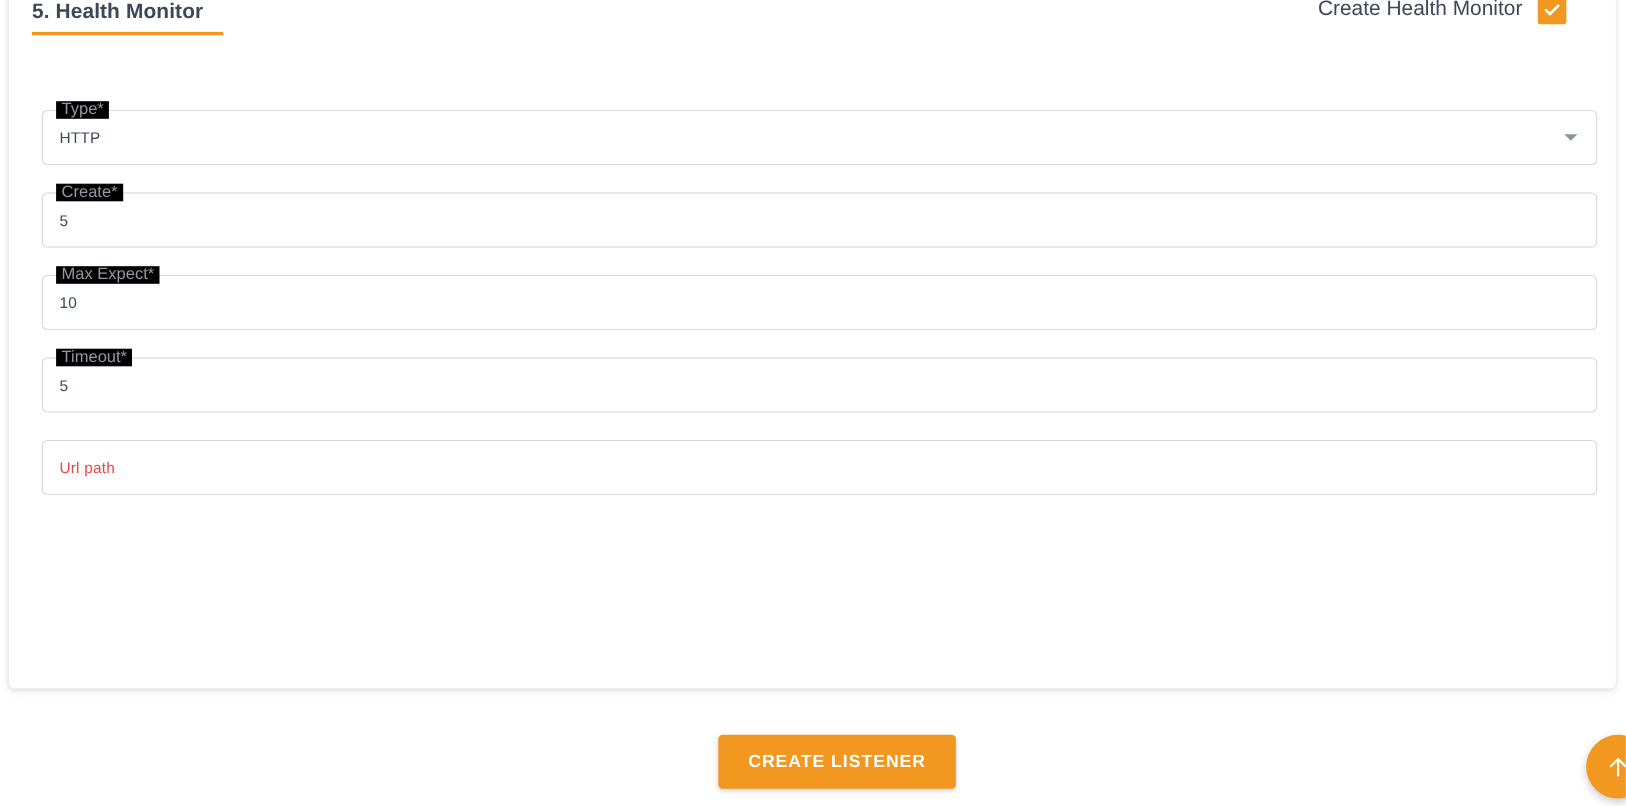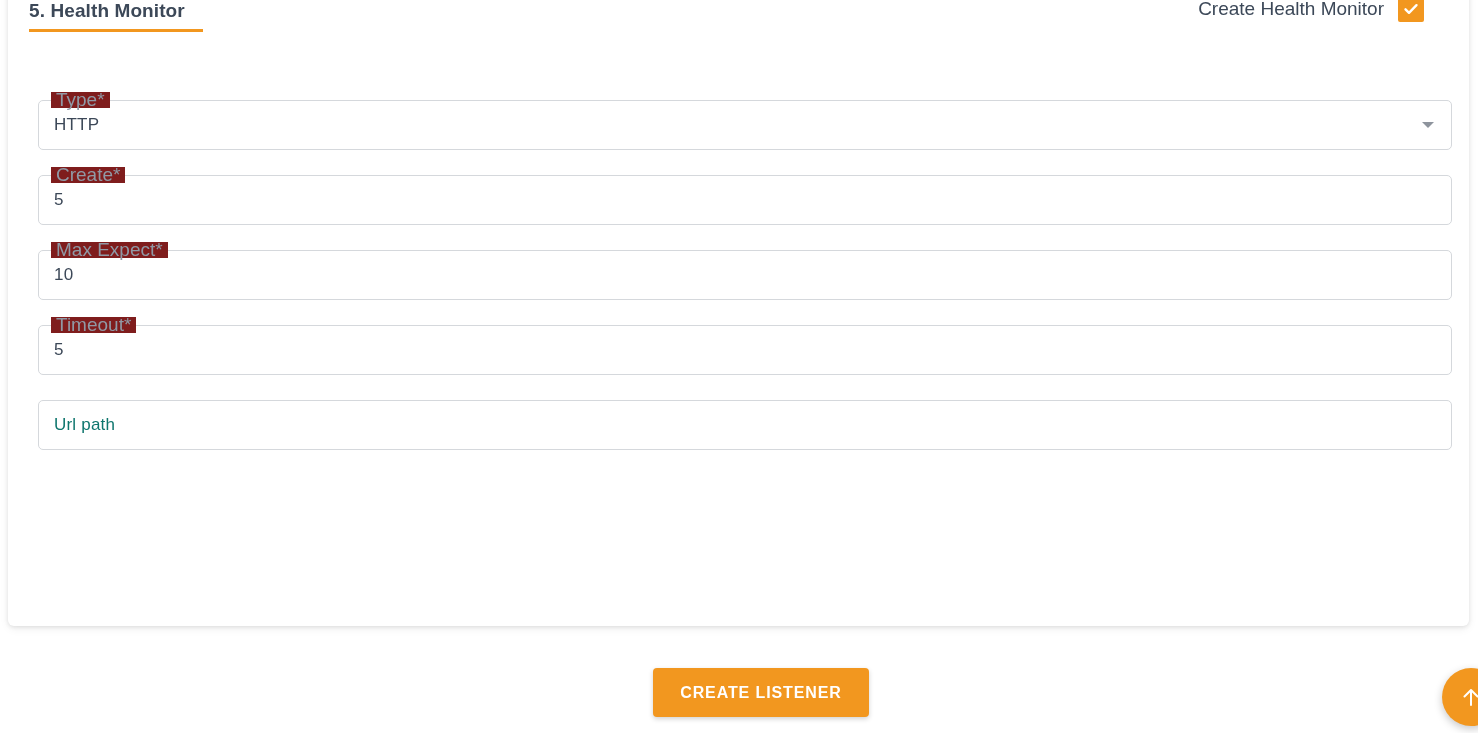--- a/index.html
+++ b/index.html
@@ -104,40 +104,40 @@
     border: 1px solid #d5d8dc;
     border-radius: 5px;
     pointer-events: none;
   }
   
   .field-label {
     position: absolute;
     left: 13px;
     top: -8px;
     padding: 0 5px;
-    background: #7f1d1d;
-    font-size: 19px;
+    background: #000000;
+    font-size: 15px;
     color: #9099a5;
     line-height: 16px;
     white-space: nowrap;
     z-index: 2;
   }
 
   .field-value {
     position: absolute;
     left: 16px;
     top: 0;
     height: 50px;
     display: flex;
     align-items: center;
-    font-size: 17px;
+    font-size: 14px;
     color: #3c4858;
     letter-spacing: 0.2px;
   }
-  .field-value.placeholder { color: #0f766e; }
+  .field-value.placeholder { color: #ef4444; }
 
   .field-icons {
     position: absolute;
     right: 14px;
     top: 0;
     height: 50px;
     display: flex;
     align-items: center;
     gap: 14px;
   }

